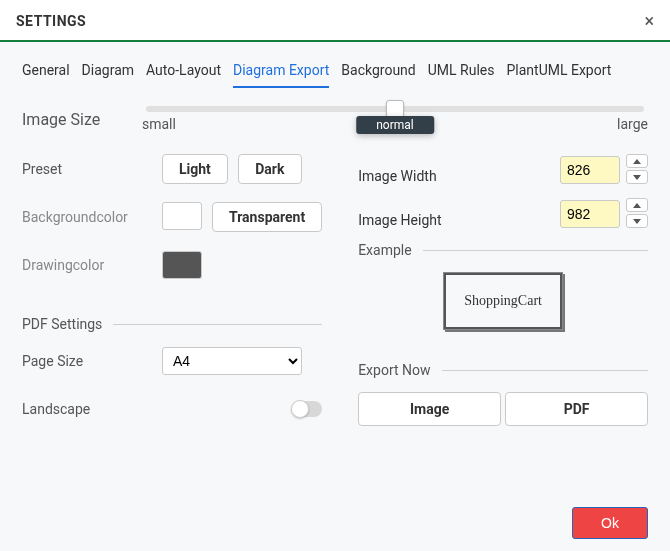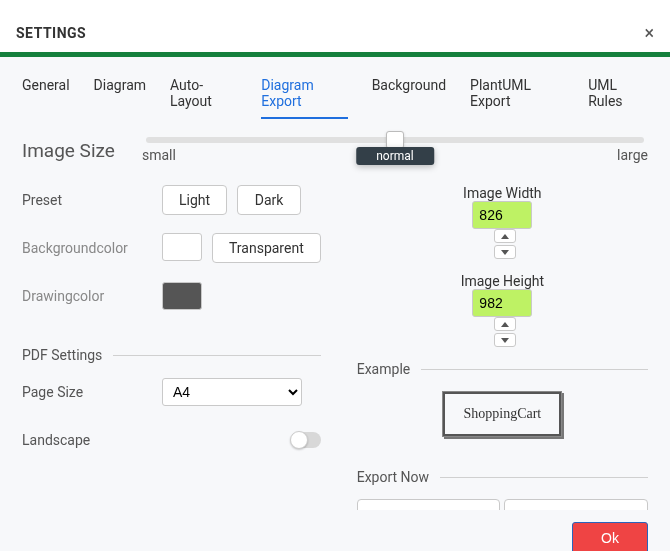--- a/index.html
+++ b/index.html
@@ -10,43 +10,42 @@
     background: #fff;
     width: 670px;
     height: 551px;
     overflow: hidden;
   }
   .titlebar {
     display: flex;
     align-items: center;
     justify-content: space-between;
     padding: 12px 16px 10px 16px;
-    border-bottom: 5px solid #15803d;
-    margin-top: 12px;
+    border-bottom: 2px solid #15803d;
   }
   .titlebar h1 {
     font-size: 14px;
     font-weight: 700;
     letter-spacing: 0.5px;
   }
   .close {
     font-size: 18px;
     color: #555;
     cursor: pointer;
     line-height: 1;
   }
   .body {
     background: #f7f8fa;
     padding: 16px 22px 0 22px;
     height: calc(100% - 42px - 56px);
     overflow: hidden;
   }
   .tabs {
     display: flex;
-    gap: 24px;
+    gap: 12px;
     margin-bottom: 18px;
   }
   .tab {
     font-size: 14px;
     color: #333;
     padding: 4px 0 8px 0;
     cursor: pointer;
   }
   .tab.active {
     color: #1f6fde;
@@ -61,21 +60,21 @@
 
   
   .slider-row {
     display: flex;
     align-items: center;
     margin-bottom: 22px;
   }
   .slider-label {
     width: 120px;
     color: #555;
-    font-size: 19px;
+    font-size: 16px;
   }
   .slider-area {
     flex: 1;
     position: relative;
   }
   .slider-track {
     height: 6px;
     background: #e0e0e0;
     border-radius: 3px;
     position: relative;
@@ -131,20 +130,21 @@
   .btn {
     background: #fff;
     border: 1px solid #c9c9c9;
     border-radius: 4px;
     padding: 6px 16px;
     font-size: 14px;
     color: #333;
     cursor: pointer;
     min-width: 64px;
     text-align: center;
+    font-weight: bold;
   }
   .swatch {
     width: 40px;
     height: 28px;
     border: 1px solid #c9c9c9;
     border-radius: 3px;
     background: #fff;
     cursor: pointer;
   }
   .swatch.dark { background: #555; }
@@ -192,35 +192,34 @@
     width: 18px;
     height: 18px;
     background: #fff;
     border: 1px solid #ccc;
     border-radius: 50%;
     box-shadow: 0 1px 2px rgba(0,0,0,0.2);
   }
 
   .num-row {
     display: flex;
-    align-items: center;
+    align-items: flex-end;
     margin-bottom: 14px;
-    flex-direction: column;
   }
   .num-row .nlabel {
     flex: 1;
     color: #333;
     font-size: 14px;
   }
   .num-input {
     width: 60px;
     height: 28px;
     border: 1px solid #c9c9c9;
     border-radius: 3px;
-    background: #bef264;
+    background: #fef9c3;
     padding: 0 6px;
     font-size: 14px;
     text-align: left;
   }
   .stepper {
     display: flex;
     flex-direction: column;
     margin-left: 6px;
   }
   .step-btn {
@@ -234,21 +233,21 @@
     justify-content: center;
     cursor: pointer;
   }
   .step-btn:first-child { margin-bottom: 2px; }
   .step-btn svg { display: block; }
 
   .example-box {
     border: 3px solid #555;
     border-style: solid;
     width: 120px;
-    height: 46px;
+    height: 58px;
     margin: 6px auto 8px auto;
     display: flex;
     align-items: center;
     justify-content: center;
     font-family: "Comic Sans MS", cursive;
     font-size: 14px;
     color: #333;
     position: relative;
     box-shadow: 2px 2px 0 0 #777;
   }
@@ -293,22 +292,22 @@
 </div>
 
 <div class="body">
 
   <div class="tabs">
     <div class="tab">General</div>
     <div class="tab">Diagram</div>
     <div class="tab">Auto-Layout</div>
     <div class="tab active">Diagram Export</div>
     <div class="tab">Background</div>
+    <div class="tab">UML Rules</div>
     <div class="tab">PlantUML Export</div>
-    <div class="tab">UML Rules</div>
   </div>
 
   <div class="slider-row">
     <div class="slider-label">Image Size</div>
     <div class="slider-area">
       <div class="slider-track">
         <div class="slider-thumb"></div>
       </div>
       <div class="slider-tooltip">normal</div>
       <div class="slider-endlabels">

